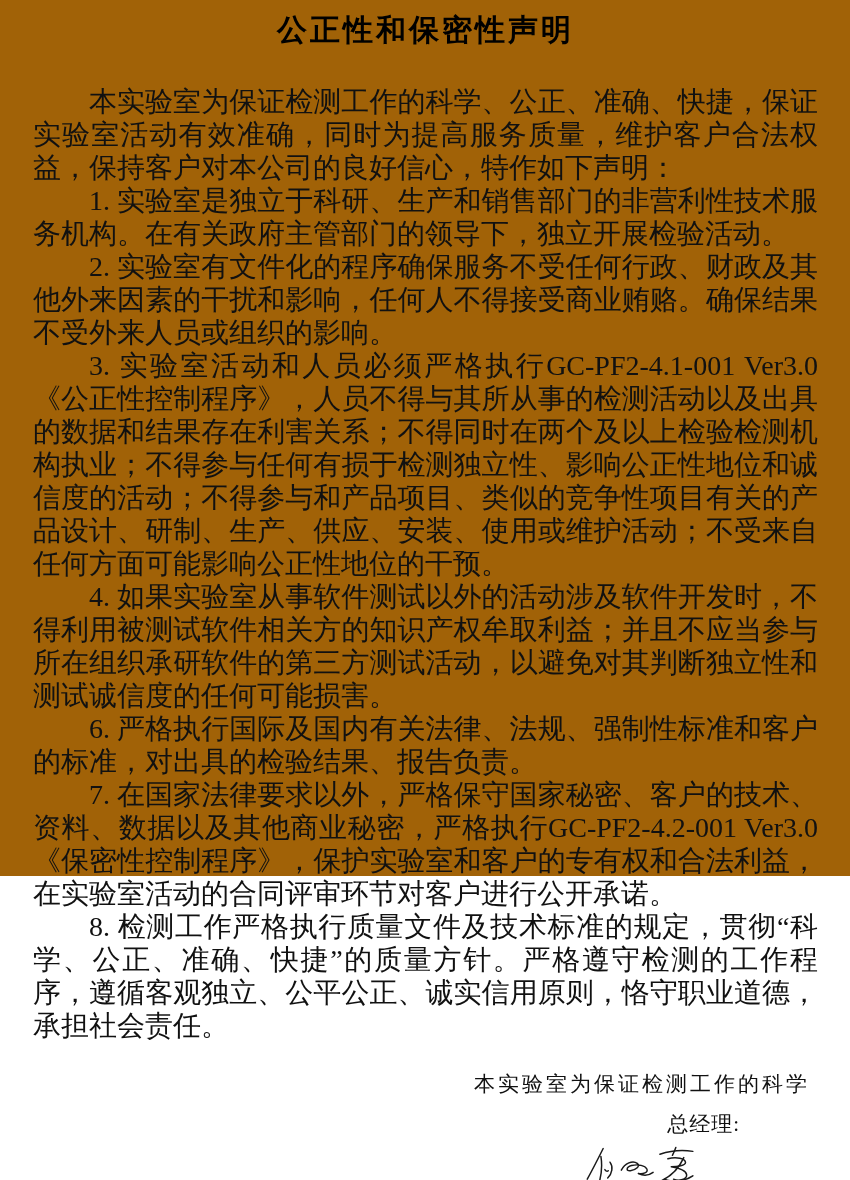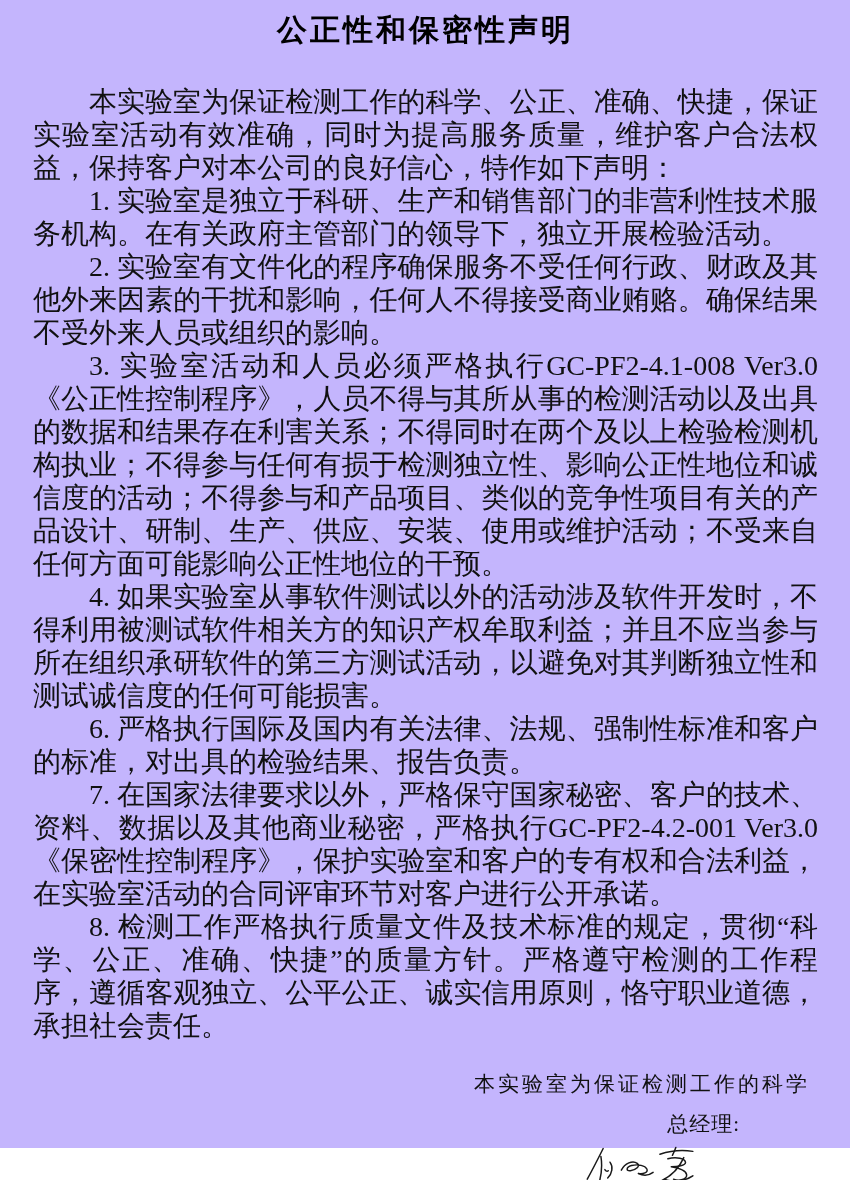--- a/index.html
+++ b/index.html
@@ -10,23 +10,23 @@
   body {
     width: 850px;
     height: 1180px;
     overflow: hidden;
     font-family: "Liberation Serif", "DejaVu Serif", serif;
     color: #111111;
   }
   .page {
     box-sizing: border-box;
     width: 850px;
-    height: 1148px;
+    height: 876px;
     padding: 8px 32px 0 33px;
-    background: #c4b5fd;
+    background: #a16207;
   }
   .doc-title {
     margin: 0;
     padding-top: 2px;
     text-align: center;
     font-size: 30px;
     font-weight: bold;
     letter-spacing: 3px;
     color: #000000;
     font-family: "Liberation Serif", "DejaVu Serif", serif;
@@ -83,21 +83,21 @@
 <body>
 
 <div class="page">
 
   <h1 class="doc-title">公正性和保密性声明</h1>
 
   <div class="doc-body">
     <p>本实验室为保证检测工作的科学、公正、准确、快捷，保证实验室活动有效准确，同时为提高服务质量，维护客户合法权益，保持客户对本公司的良好信心，特作如下声明：</p>
     <p>1. 实验室是独立于科研、生产和销售部门的非营利性技术服务机构。在有关政府主管部门的领导下，独立开展检验活动。</p>
     <p>2. 实验室有文件化的程序确保服务不受任何行政、财政及其他外来因素的干扰和影响，任何人不得接受商业贿赂。确保结果不受外来人员或组织的影响。</p>
-    <p>3. 实验室活动和人员必须严格执行GC-PF2-4.1-008 Ver3.0《公正性控制程序》，人员不得与其所从事的检测活动以及出具的数据和结果存在利害关系；不得同时在两个及以上检验检测机构执业；不得参与任何有损于检测独立性、影响公正性地位和诚信度的活动；不得参与和产品项目、类似的竞争性项目有关的产品设计、研制、生产、供应、安装、使用或维护活动；不受来自任何方面可能影响公正性地位的干预。</p>
+    <p>3. 实验室活动和人员必须严格执行GC-PF2-4.1-001 Ver3.0《公正性控制程序》，人员不得与其所从事的检测活动以及出具的数据和结果存在利害关系；不得同时在两个及以上检验检测机构执业；不得参与任何有损于检测独立性、影响公正性地位和诚信度的活动；不得参与和产品项目、类似的竞争性项目有关的产品设计、研制、生产、供应、安装、使用或维护活动；不受来自任何方面可能影响公正性地位的干预。</p>
     <p>4. 如果实验室从事软件测试以外的活动涉及软件开发时，不得利用被测试软件相关方的知识产权牟取利益；并且不应当参与所在组织承研软件的第三方测试活动，以避免对其判断独立性和测试诚信度的任何可能损害。</p>
     <p>6. 严格执行国际及国内有关法律、法规、强制性标准和客户的标准，对出具的检验结果、报告负责。</p>
     <p>7. 在国家法律要求以外，严格保守国家秘密、客户的技术、资料、数据以及其他商业秘密，严格执行GC-PF2-4.2-001 Ver3.0《保密性控制程序》，保护实验室和客户的专有权和合法利益，在实验室活动的合同评审环节对客户进行公开承诺。</p>
     <p>8. 检测工作严格执行质量文件及技术标准的规定，贯彻“科学、公正、准确、快捷”的质量方针。严格遵守检测的工作程序，遵循客观独立、公平公正、诚实信用原则，恪守职业道德，承担社会责任。</p>
   </div>
 
   <div class="company-line">本实验室为保证检测工作的科学</div>
 
   <div class="signer-row">
     <span class="signer-label">总经理:</span>

